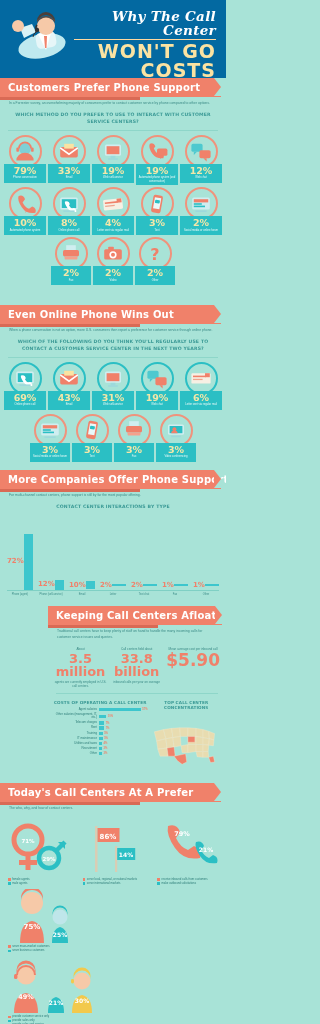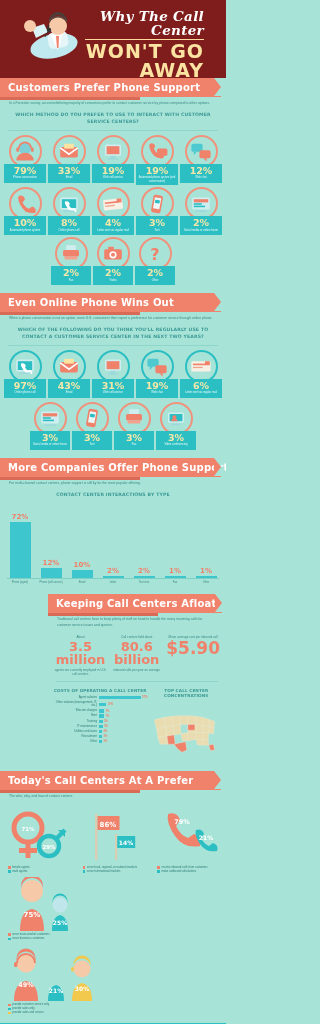--- a/index.html
+++ b/index.html
@@ -5,21 +5,21 @@
   * { margin:0; padding:0; box-sizing:border-box; }
   body {
     width:226px; height:1024px;
     font-family:"Liberation Sans", sans-serif;
     background:#a8e3d7;
     overflow:hidden;
   }
   .page { width:226px; position:relative; }
 
   
-  .hero { background:#7f1d1d; padding:6px 16px 8px; position:relative; height:78px; }
+  .hero { background:#0369a1; padding:6px 4px 8px; position:relative; height:78px; }
   .hero-inner { display:flex; align-items:flex-start; }
   .hero-art { width:62px; height:62px; position:relative; flex:0 0 62px; margin-left:2px; }
   .hero-title { flex:1; padding-right:6px; padding-top:3px; }
   .t1 {
     font-family:"DejaVu Serif", serif; font-style:italic; font-weight:bold;
     color:#ffffff; font-size:13.5px; text-align:right; letter-spacing:.3px;
     line-height:1.05;
   }
   .t-rule { height:1px; background:#ffd9a0; margin:2px 0 2px auto; width:96%; }
   .t2 {
@@ -84,21 +84,21 @@
     margin-top:1px; padding:0 1px;
   }
   .row.mini .cell { max-width:40px; }
 
   
   .bars-wrap { padding:4px 7px 2px; }
   .bars {
     display:flex; align-items:flex-end; justify-content:space-between;
     height:74px; border-bottom:1px solid #7fd0c4;
   }
-  .bcol { display:flex; flex-direction:column; align-items:center; width:26px; }
+  .bcol { display:flex; flex-direction:row; align-items:center; width:26px; }
   .bval {
     font-family:"DejaVu Sans", sans-serif; font-weight:bold;
     color:#f0816a; font-size:7px; margin-bottom:1px;
   }
   .bar { background:#3dc6cd; width:21px; }
   .blabels { display:flex; justify-content:space-between; padding:2px 0 0; }
   .blab {
     width:26px; text-align:center; font-size:2.6px; color:#3b8a86; line-height:1.3;
   }
 
@@ -184,21 +184,21 @@
           <path d="M31 18 a9 9 0 0 1 18 0 l0 -3 a9 9 0 0 0 -18 0 Z" fill="#4a3f3a"></path>
           <path d="M31 16 q9 -9 18 0 l0 -2 q-9 -8 -18 0 Z" fill="#5b4a42"></path>
           <path d="M31 19 a4 5 0 0 0 0 7" stroke="#333" stroke-width="1.6" fill="none"></path>
           <circle cx="31" cy="24" r="2.2" fill="#333"></circle>
           <path d="M31 25 q-4 3 -4 6" stroke="#333" stroke-width="1" fill="none"></path>
         </svg>
       </div>
       <div class="hero-title">
         <div class="t1">Why The Call Center</div>
         <div class="t-rule"></div>
-        <div class="t2">WON'T GO AWAY</div>
+        <div class="t2">WON'T GO COSTS</div>
       </div>
     </div>
     <div class="hero-copy">With so many options for consumers to contact companies, you'd think the phone was going the way of the dinosaur. Think again. Today, significantly more consumers prefer customer support by phone to other methods of contact—suggesting the call center won't be going away any time soon.</div>
   </div>
 
   <div class="sect">
     <div class="ribbon">
       <div class="ribbon-bar">
           <span class="ribbon-txt">Customers Prefer Phone Support</span>
         </div>
@@ -386,21 +386,21 @@
             </svg>
         </div>
         <div class="pct-box">
             <span class="big">2%</span>
             <span class="lbl">Other</span>
           </div>
       </div>
     </div>
   </div>
 
-  <div class="sect" style="margin-top:4px;">
+  <div class="sect" style="margin-top:16px;">
     <div class="ribbon">
       <div class="ribbon-bar">
           <span class="ribbon-txt">Even Online Phone Wins Out</span>
         </div>
       <div class="ribbon-shadow"></div>
     </div>
     <div class="sect-copy">When a phone conversation is not an option, more U.S. consumers then report a preference for customer service through online phone.</div>
     <div class="q-head">
       <div>WHICH OF THE FOLLOWING DO YOU THINK YOU'LL REGULARLY USE TO</div>
       <div>CONTACT A CUSTOMER SERVICE CENTER IN THE NEXT TWO YEARS?</div>
@@ -411,21 +411,21 @@
       <div class="cell">
         <div class="ring teal">
           <svg viewBox="0 0 30 30" width="24" height="24">
               <rect x="4" y="7" width="22" height="15" rx="2" fill="#cfeef0"></rect>
               <rect x="6" y="9" width="18" height="11" fill="#2bbfc4"></rect>
               <path d="M10 12 q5 -2 6 3 l-1 2 q2 3 4 4 l2-1 q4 2 3 5 q-7 1 -11 -5 q-4 -6 -3 -8Z" fill="#fff"></path>
               <rect x="8" y="23" width="14" height="2" fill="#9dd9dc"></rect>
             </svg>
         </div>
         <div class="pct-box">
-            <span class="big">97%</span>
+            <span class="big">69%</span>
             <span class="lbl">Online phone call</span>
           </div>
       </div>
       <div class="cell">
         <div class="ring teal">
           <svg viewBox="0 0 30 30" width="24" height="24">
               <rect x="4" y="10" width="22" height="13" rx="2" fill="#f0816a"></rect>
               <path d="M4 11 L15 19 L26 11" stroke="#fff" stroke-width="2" fill="none"></path>
               <rect x="9" y="6" width="12" height="6" fill="#fbe3a2"></rect>
             </svg>
@@ -602,21 +602,21 @@
     <div class="sect-copy">Traditional call centers have to keep plenty of staff on hand to handle the many incoming calls for customer service issues and queries.</div>
 
     <div class="stats">
       <div class="stat">
         <div class="cap">About</div>
         <div class="num">3.5 million</div>
         <div class="sub">agents are currently employed in U.S. call centers.</div>
       </div>
       <div class="stat">
         <div class="cap">Call centers field about</div>
-        <div class="num">80.6 billion</div>
+        <div class="num">33.8 billion</div>
         <div class="sub">inbound calls per year on average</div>
       </div>
       <div class="stat">
         <div class="cap">Mean average cost per inbound call</div>
         <div class="num money">$5.90</div>
       </div>
     </div>
     <div class="divider"></div>
 
     <div class="two-col">

